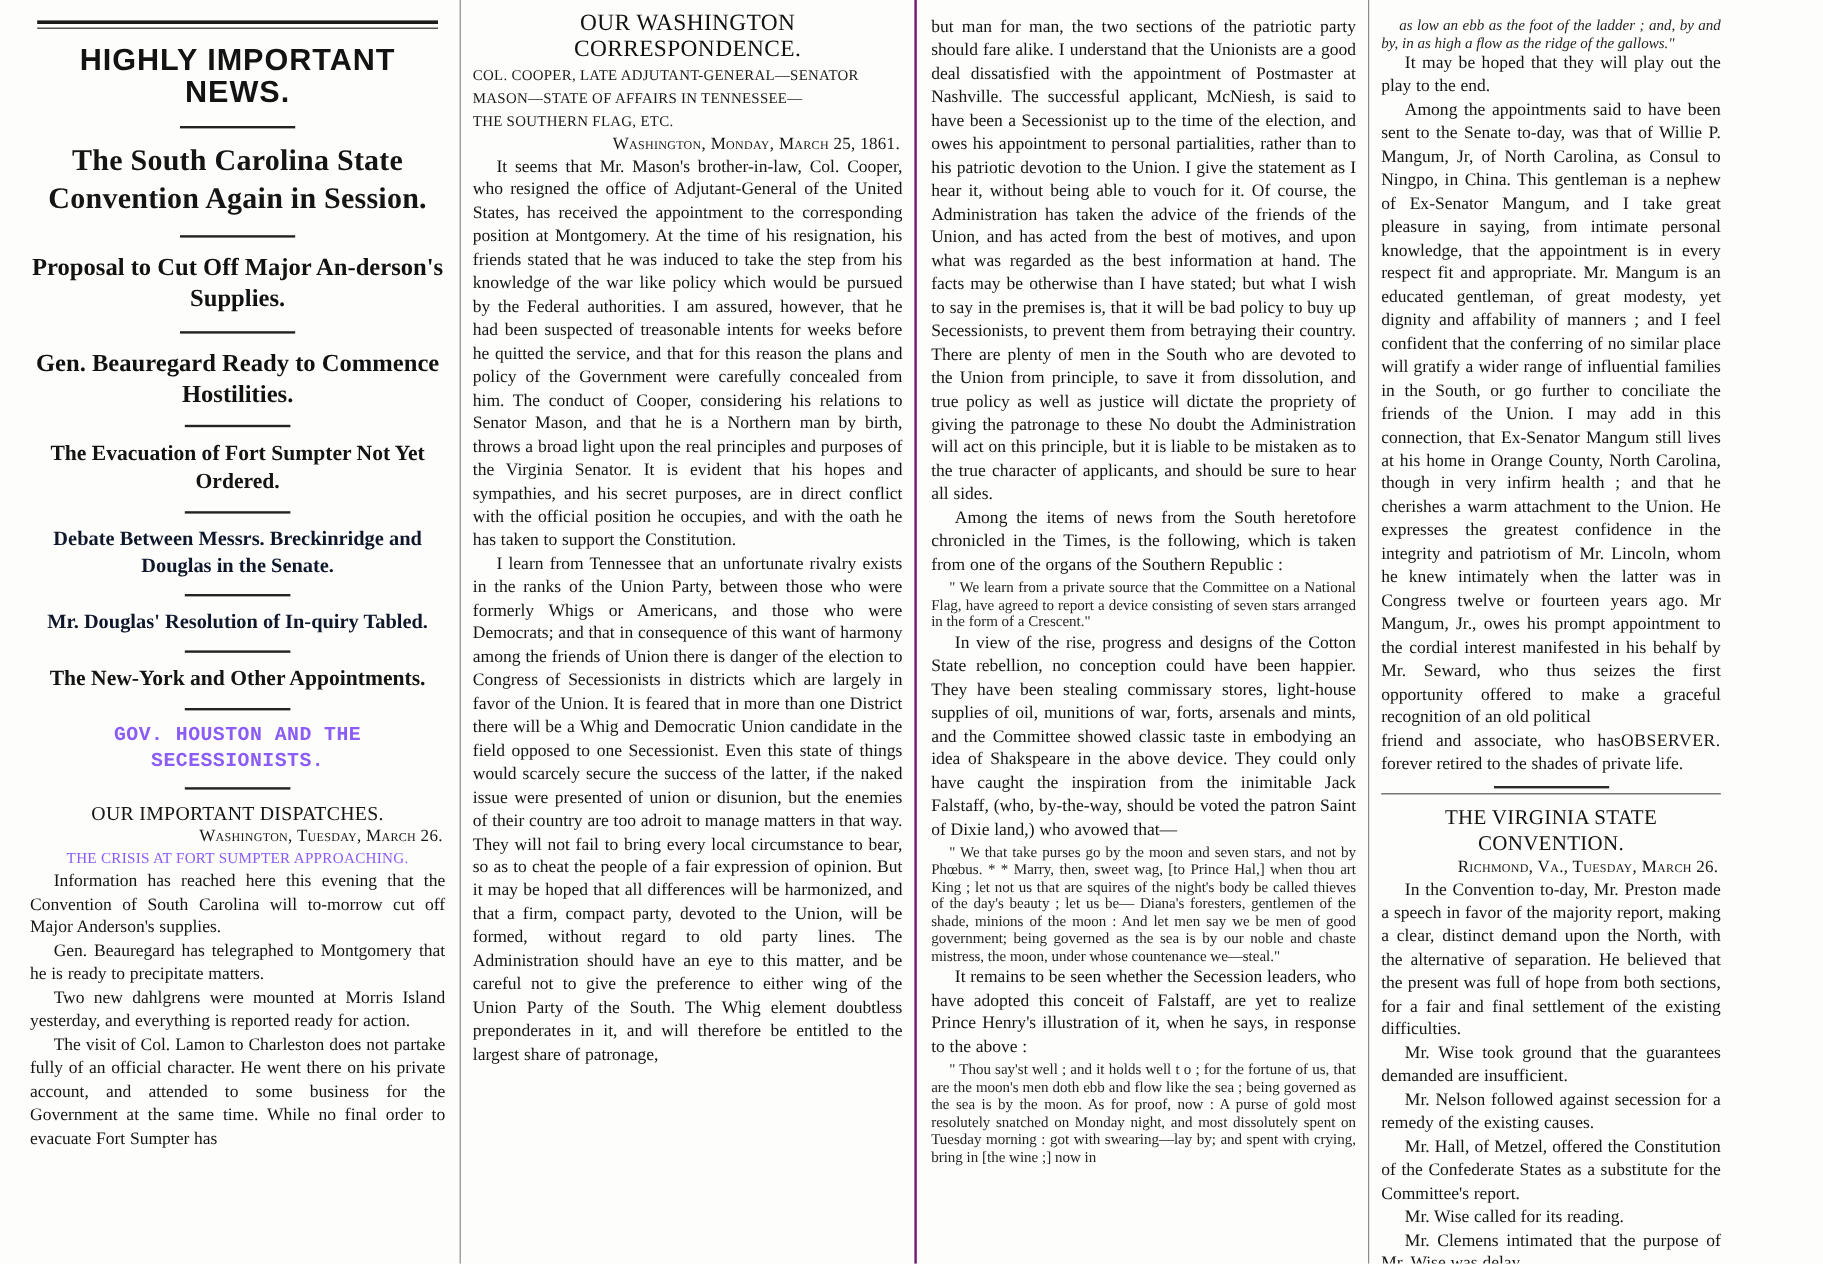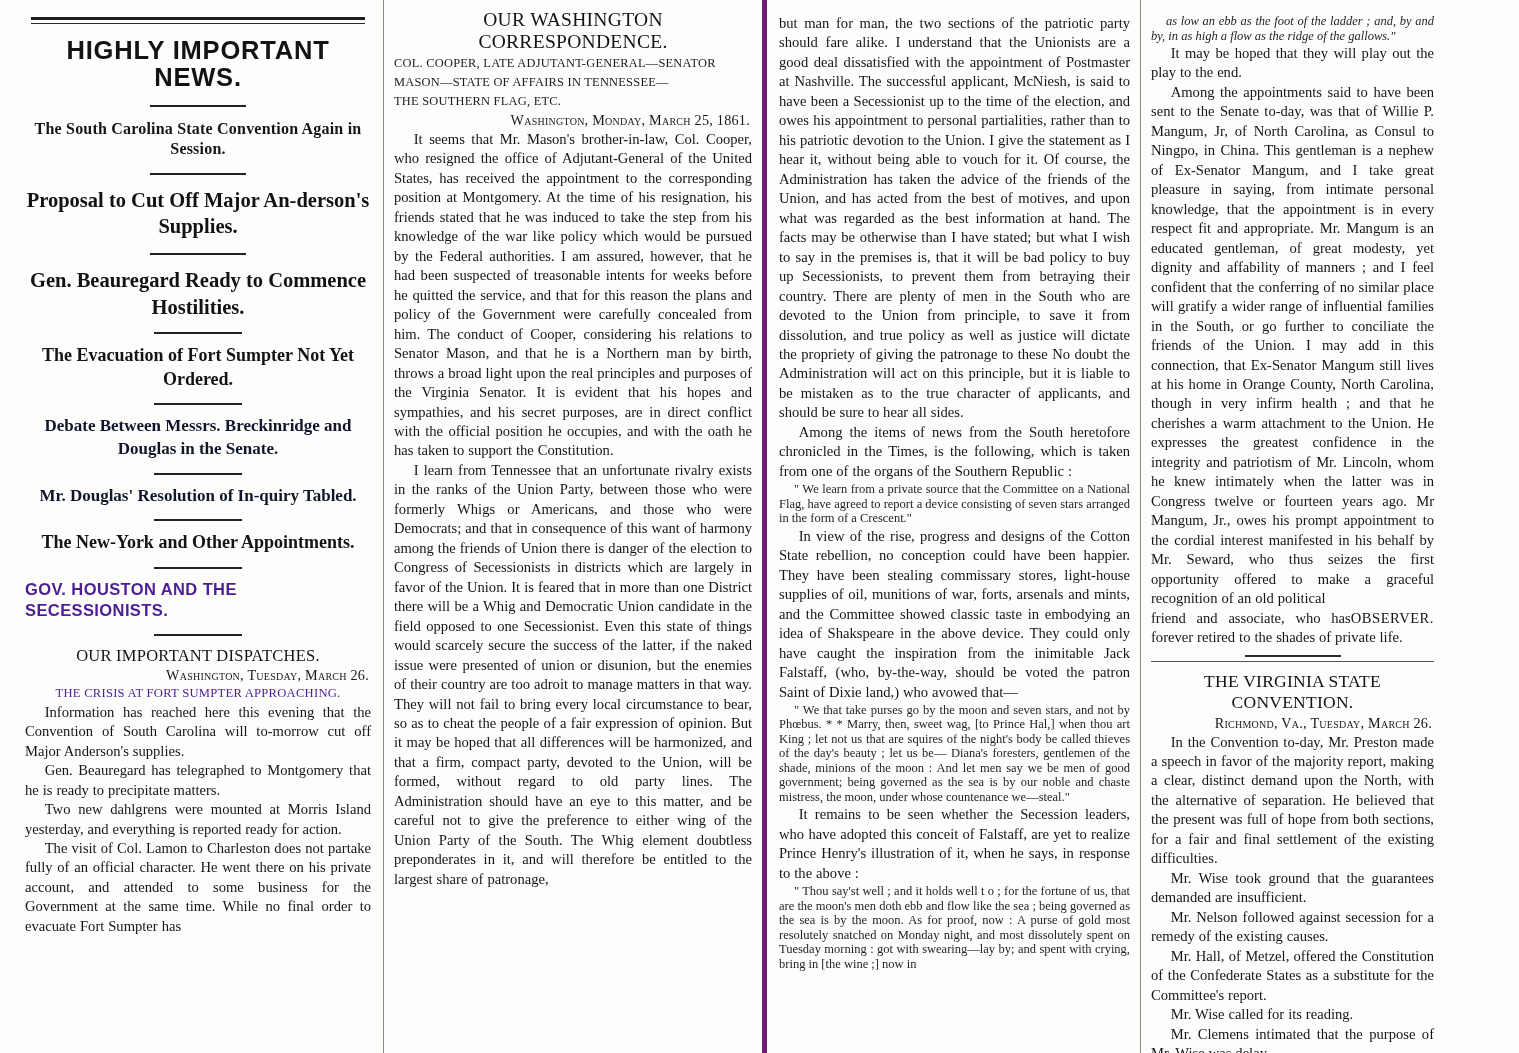--- a/index.html
+++ b/index.html
@@ -27,21 +27,21 @@
   
   .col {
     box-sizing: border-box;
     height: 1053px;
     overflow: hidden;
     position: relative;
     padding: 0 10px;
   }
   .col-1 { width: 383px; padding-left: 25px; padding-right: 12px; }
   .col-2 { width: 379px; border-left: 1px solid #8b8b85; }
-  .col-3 { width: 378px; border-left: 5px solid #701a75; padding-left: 12px; }
+  .col-3 { width: 378px; border-left: 2px solid #701a75; padding-left: 12px; }
   .col-4 { width: 304px; border-left: 1px solid #8b8b85; }
 
   
   .rule-top {
     border-top: 3px solid #1b1b1b;
     border-bottom: 1px solid #2a2a2a;
     height: 3px;
     margin: 17px 6px 0 6px;
   }
   .hl-main {
@@ -57,21 +57,21 @@
   .dash {
     width: 96px;
     height: 2px;
     background: #232323;
     margin: 14px auto 12px auto;
   }
   .dash.sm { width: 88px; margin: 12px auto 10px auto; }
   .hl-2 {
     text-align: center;
     font-family: "Liberation Serif", serif;
-    font-size: 16px;
+    font-size: 25px;
     font-weight: bold;
     line-height: 1.26;
     letter-spacing: 0.2px;
     color: #151515;
   }
   .hl-3 {
     text-align: center;
     font-family: "Liberation Serif", serif;
     font-size: 20.5px;
     font-weight: bold;
@@ -89,26 +89,27 @@
   }
   .hl-5 {
     text-align: center;
     font-family: "Liberation Serif", serif;
     font-size: 17px;
     font-weight: bold;
     line-height: 1.33;
     color: #0f172a;
   }
   .hl-6 {
-    font-family: Liberation Sans, sans-serif;
+    text-align: center;
+    font-family: Liberation Mono, monospace;
     font-size: 16.5px;
     font-weight: bold;
     letter-spacing: 0.4px;
     line-height: 1.3;
-    color: #4c1d95;
+    color: #8b5cf6;
   }
 
   
   .sec-head {
     text-align: center;
     font-size: 16.5px;
     letter-spacing: 0.7px;
     margin: 10px 0 1px 0;
     color: #141414;
   }
@@ -132,21 +133,21 @@
     letter-spacing: 0.45px;
     line-height: 1.45;
     margin: 1px 0 1px 0;
     color: #1a1a1a;
   }
   .crisis-head {
     text-align: center;
     font-size: 12.6px;
     letter-spacing: 0.5px;
     margin: 2px 0 2px 0;
-    color: #4c1d95;
+    color: #8b5cf6;
   }
   .dateline {
     text-align: right;
     font-size: 14.2px;
     margin: 0 2px 1px 0;
     color: #171717;
   }
 
   
   .p {

